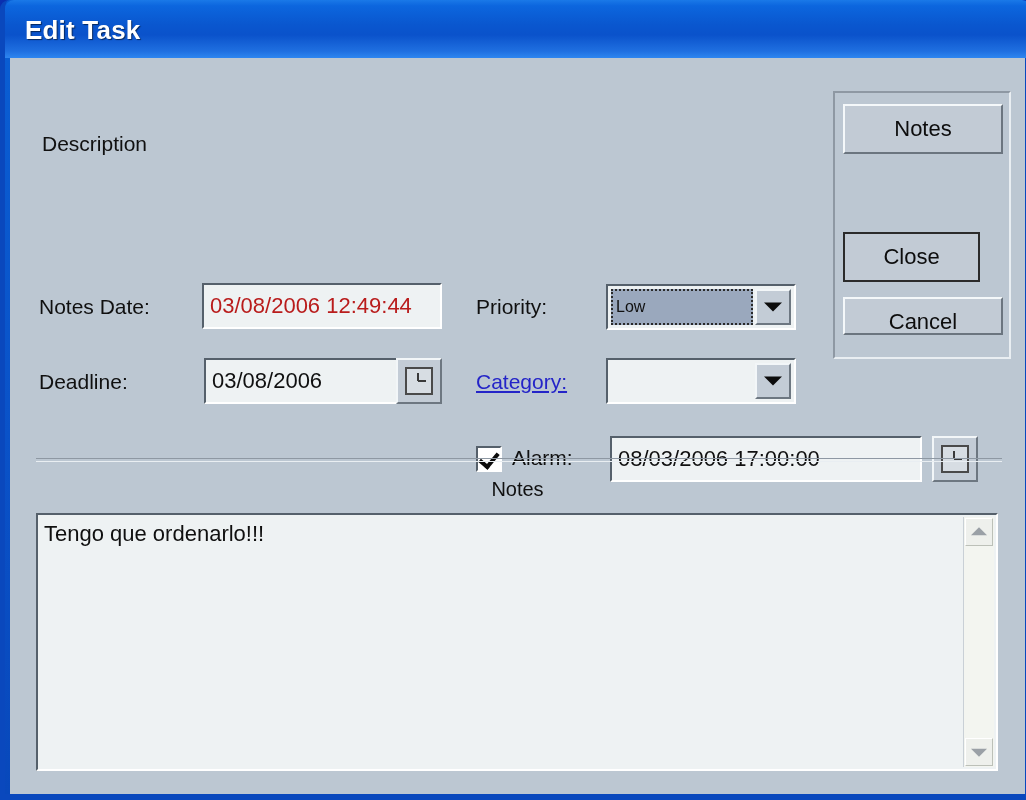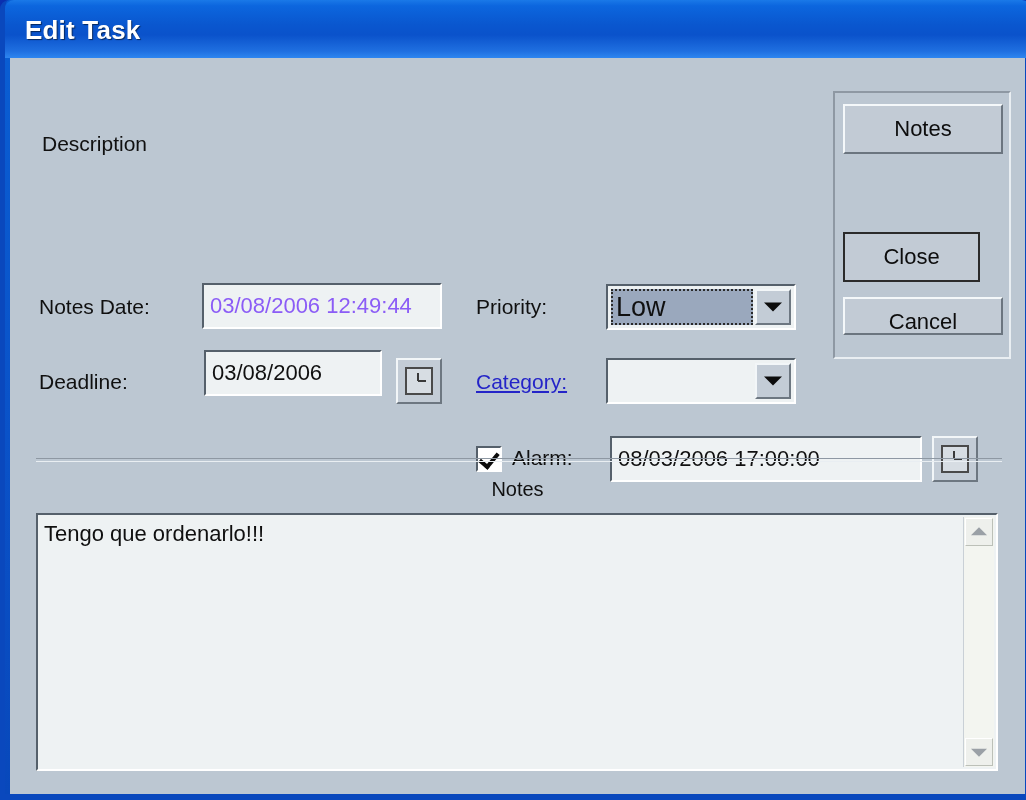--- a/index.html
+++ b/index.html
@@ -85,21 +85,21 @@
   }
   .field-text {
     position: absolute;
     left: 6px;
     top: 50%;
     transform: translateY(-50%);
     font-size: 22px;
     color: #101010;
     white-space: nowrap;
   }
-  .field-text.disabled { color: #8b5cf6; }
+  .field-text.disabled { color: #b91c1c; }
 
   
   #desc-label { left: 32px; top: 74px; }
   #desc-box {
     left: 26px; top: 105px;
     width: 764px; height: 90px;
   }
   #desc-value {
     position: absolute;
     left: 6px; top: 7px;
@@ -110,22 +110,22 @@
 
   
   #startdate-label { left: 29px; top: 237px; }
   #startdate-box {
     left: 192px; top: 225px;
     width: 240px; height: 46px;
   }
   
   #deadline-label { left: 29px; top: 312px; }
   #deadline-box {
-    left: 194px; top: 292px;
-    width: 178px; height: 46px;
+    left: 194px; top: 300px;
+    width: 200px; height: 46px;
   }
 
   
   .icon-btn {
     position: absolute;
     box-sizing: border-box;
     background: #c3ccd6;
     border-top: 2px solid #f2f6f8;
     border-left: 2px solid #f2f6f8;
     border-right: 2px solid #6d7781;
@@ -169,21 +169,21 @@
     border-right: 2px solid #ffffff;
     border-bottom: 2px solid #ffffff;
   }
   #priority-combo { left: 596px; top: 226px; width: 190px; height: 46px; }
   #category-combo { left: 596px; top: 300px; width: 190px; height: 46px; }
 
   .combo-value {
     position: absolute;
     left: 3px; top: 3px;
     right: 41px; bottom: 3px;
-    font-size: 27px;
+    font-size: 16px;
     color: #101010;
     line-height: 36px;
     padding-left: 5px;
     box-sizing: border-box;
     white-space: nowrap;
     overflow: hidden;
   }
   .combo-value.selected {
     background: #9aa8bd;
     outline: 2px dotted #2a2a2a;

